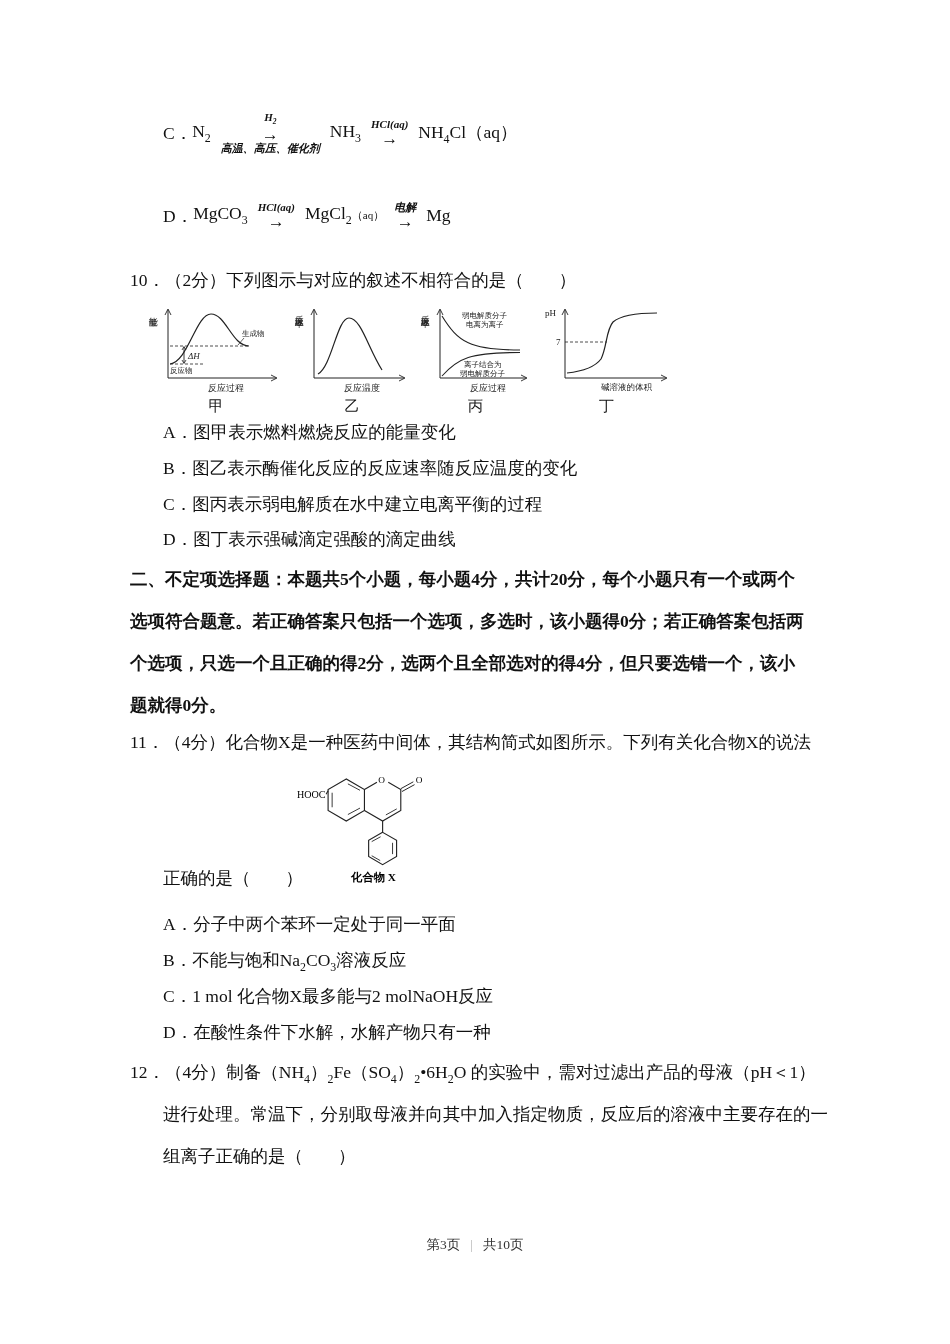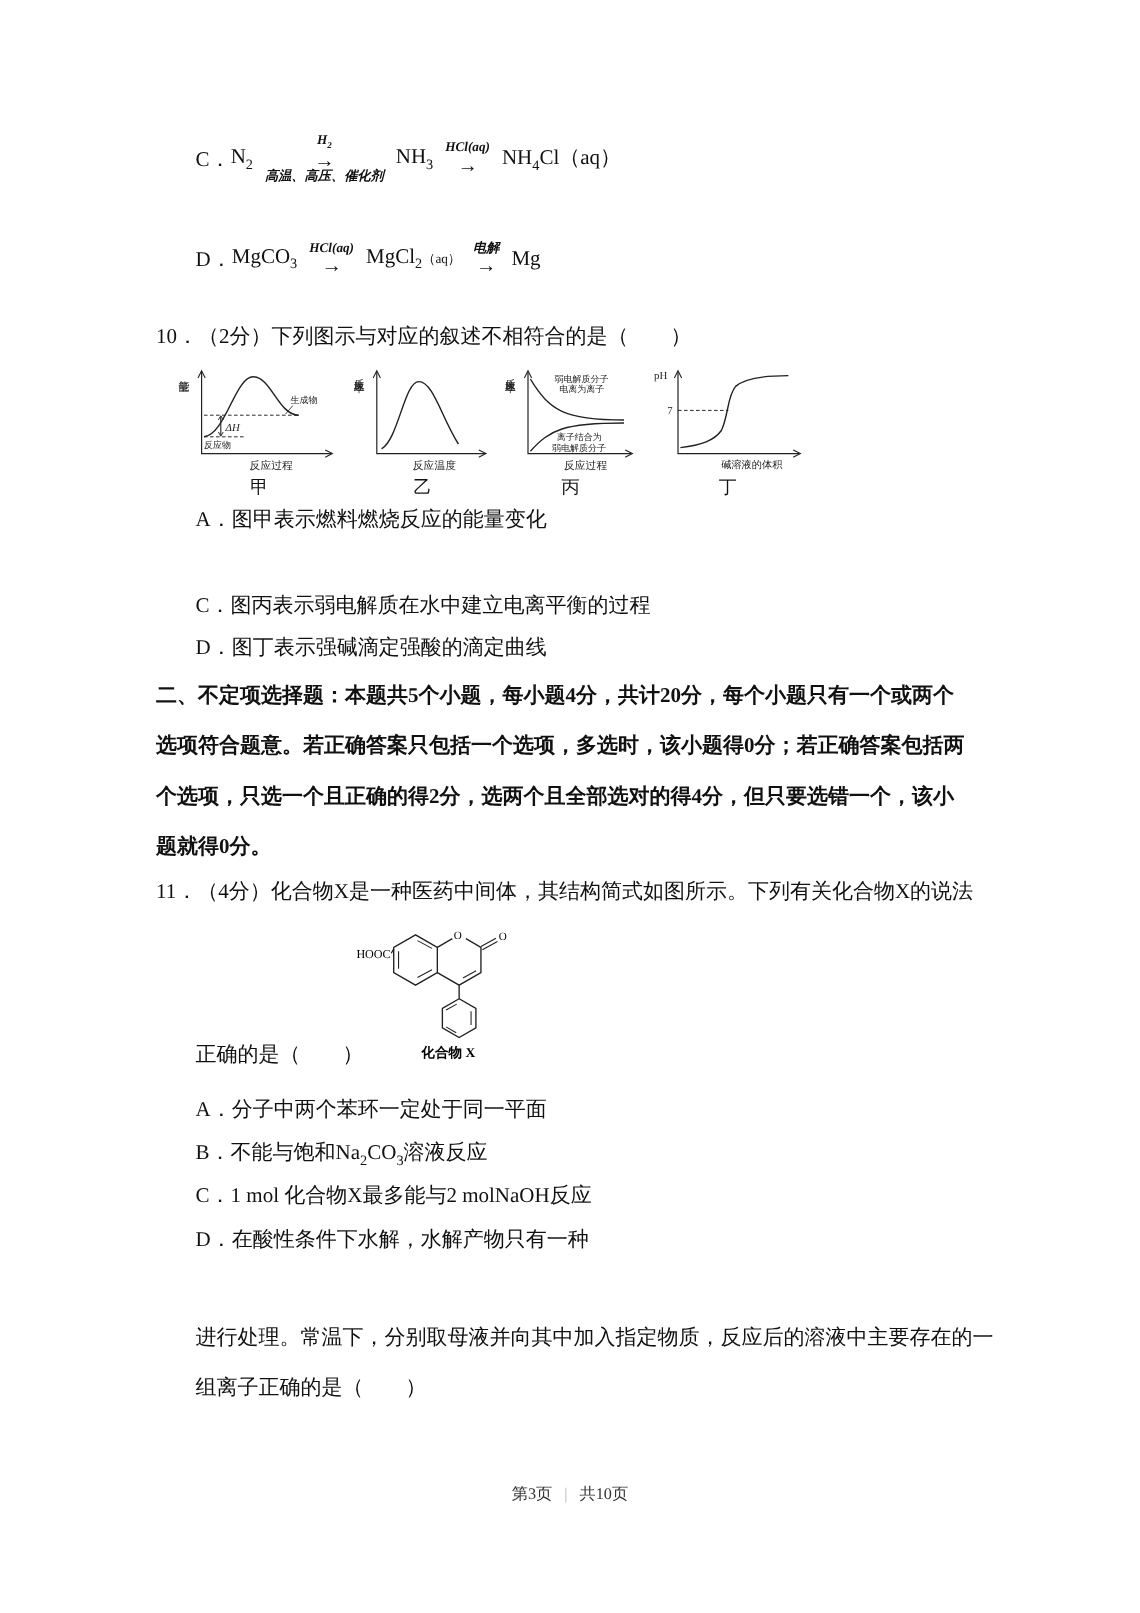--- a/index.html
+++ b/index.html
@@ -140,20 +140,21 @@
         </svg>
         <span class="clbl" style="left:6px;top:8px;">pH</span>
         <span class="clbl" style="left:17px;top:37px;">7</span>
         <span class="clbl" style="left:62px;top:83px;font-size:8.5px;">碱溶液的体积</span>
       </div>
       <div class="chart-cap">丁</div>
     </div>
   </div>
 
   <div class="abs opt" style="left:163px;top:420px;">A．图甲表示燃料燃烧反应的能量变化</div>
+  <div class="abs opt" style="left:163px;top:456px;">B．图乙表示酶催化反应的反应速率随反应温度的变化</div>
   <div class="abs opt" style="left:163px;top:492px;">C．图丙表示弱电解质在水中建立电离平衡的过程</div>
   <div class="abs opt" style="left:163px;top:527px;">D．图丁表示强碱滴定强酸的滴定曲线</div>
 
   <div class="abs bold section-lines" style="left:130px;top:558px;width:695px;">
     <div>二、不定项选择题：本题共5个小题，每小题4分，共计20分，每个小题只有一个或两个</div>
     <div>选项符合题意。若正确答案只包括一个选项，多选时，该小题得0分；若正确答案包括两</div>
     <div>个选项，只选一个且正确的得2分，选两个且全部选对的得4分，但只要选错一个，该小</div>
     <div>题就得0分。</div>
   </div>
 
@@ -183,20 +184,21 @@
     </svg>
   </div>
 
   <div class="abs" style="left:163px;top:866px;">正确的是（　　）</div>
 
   <div class="abs opt" style="left:163px;top:912px;">A．分子中两个苯环一定处于同一平面</div>
   <div class="abs opt" style="left:163px;top:948px;">B．不能与饱和Na<sub>2</sub>CO<sub>3</sub>溶液反应</div>
   <div class="abs opt" style="left:163px;top:984px;">C．1 mol 化合物X最多能与2 molNaOH反应</div>
   <div class="abs opt" style="left:163px;top:1020px;">D．在酸性条件下水解，水解产物只有一种</div>
 
+  <div class="abs" style="left:130px;top:1060px;">12．（4分）制备（NH<sub>4</sub>）<sub>2</sub>Fe（SO<sub>4</sub>）<sub>2</sub>•6H<sub>2</sub>O 的实验中，需对过滤出产品的母液（pH＜1）</div>
   <div class="abs" style="left:163px;top:1102px;">进行处理。常温下，分别取母液并向其中加入指定物质，反应后的溶液中主要存在的一</div>
   <div class="abs" style="left:163px;top:1144px;">组离子正确的是（　　）</div>
 
 
   <div class="abs footer" style="left:0;right:0;top:1236px;">
     <span>第3页</span><span class="sep">|</span><span>共10页</span>
   </div>
 
 </div>
 

